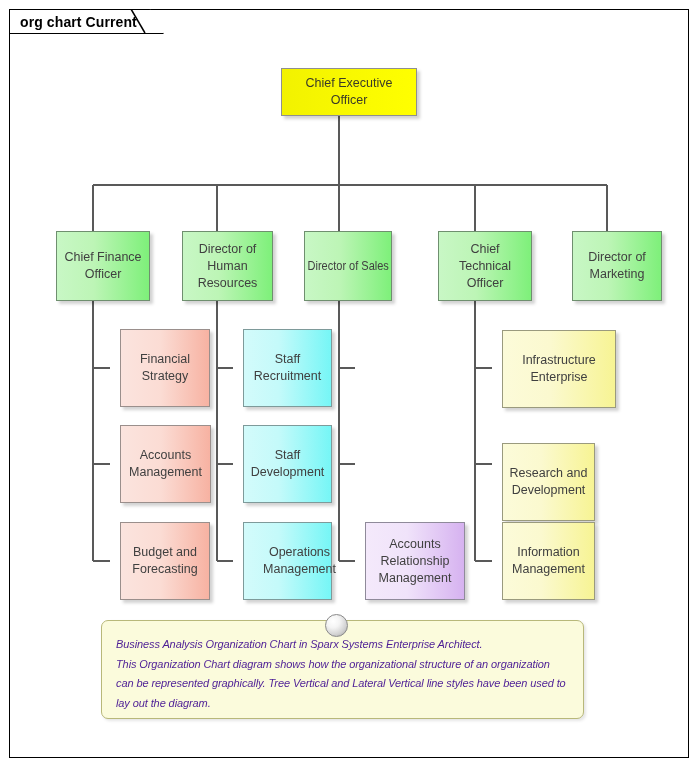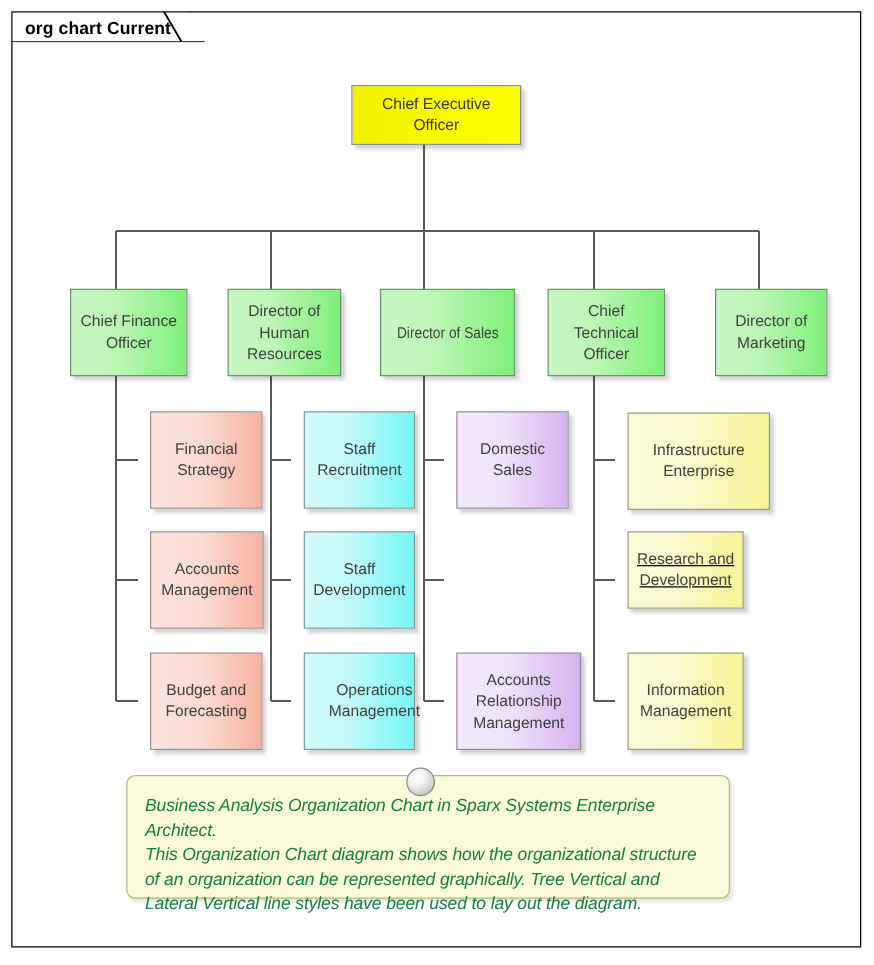--- a/index.html
+++ b/index.html
@@ -124,24 +124,24 @@
     height: 99px;
     box-sizing: border-box;
     background: #fbfbdc;
     border: 1px solid #b8b87a;
     border-radius: 7px;
     z-index: 2;
     box-shadow: 2px 2px 3px rgba(0,0,0,0.10);
     padding: 14px 16px 10px 14px;
   }
   .note .note-text {
-    font-size: 14px;
+    font-size: 11px;
     line-height: 19.6px;
     font-style: italic;
-    color: #15803d;
+    color: #4c1d95;
     white-space: pre-line;
     letter-spacing: -0.1px;
   }
 
   
   .anchor {
     position: absolute;
     left: 325px;
     top: 614px;
     width: 23px;
@@ -199,21 +199,21 @@
 
   <div class="node c-green" style="left:46px; top:231px; width:94px; height:70px;">
     <span class="label">Chief Finance
 Officer</span>
   </div>
   <div class="node c-green" style="left:172px; top:231px; width:91px; height:70px;">
     <span class="label">Director of
 Human
 Resources</span>
   </div>
-  <div class="node c-green narrow" style="left:294px; top:231px; width:108px; height:70px;">
+  <div class="node c-green narrow" style="left:294px; top:231px; width:88px; height:70px;">
     <span class="label">Director of Sales</span>
   </div>
   <div class="node c-green" style="left:428px; top:231px; width:94px; height:70px;">
     <span class="label">Chief Technical
 Officer</span>
   </div>
   <div class="node c-green" style="left:562px; top:231px; width:90px; height:70px;">
     <span class="label">Director of
 Marketing</span>
   </div>
@@ -237,34 +237,31 @@
   </div>
   <div class="node c-cyan" style="left:233px; top:425px; width:89px; height:78px;">
     <span class="label">Staff
 Development</span>
   </div>
   <div class="node c-cyan" style="left:233px; top:522px; width:89px; height:78px;padding-left:28px;">
     <span class="label">Operations
 Management</span>
   </div>
 
-  <div class="node c-purple" style="left:355px; top:329px; width:90px; height:78px;">
-    <span class="label">Domestic Sales</span>
-  </div>
   <div class="node c-purple" style="left:355px; top:522px; width:100px; height:78px;">
     <span class="label">Accounts
 Relationship
 Management</span>
   </div>
 
   <div class="node c-lyellow" style="left:492px; top:330px; width:114px; height:78px;">
     <span class="label">Infrastructure
 Enterprise</span>
   </div>
-  <div class="node c-lyellow" style="left:492px; top:425px; width:93px; height:62px;text-decoration:underline;">
+  <div class="node c-lyellow" style="left:492px; top:443px; width:93px; height:78px;">
     <span class="label">Research and
 Development</span>
   </div>
   <div class="node c-lyellow" style="left:492px; top:522px; width:93px; height:78px;">
     <span class="label">Information
 Management</span>
   </div>
 
   <div class="note">
     <div class="note-text">Business Analysis Organization Chart in Sparx Systems Enterprise Architect.

